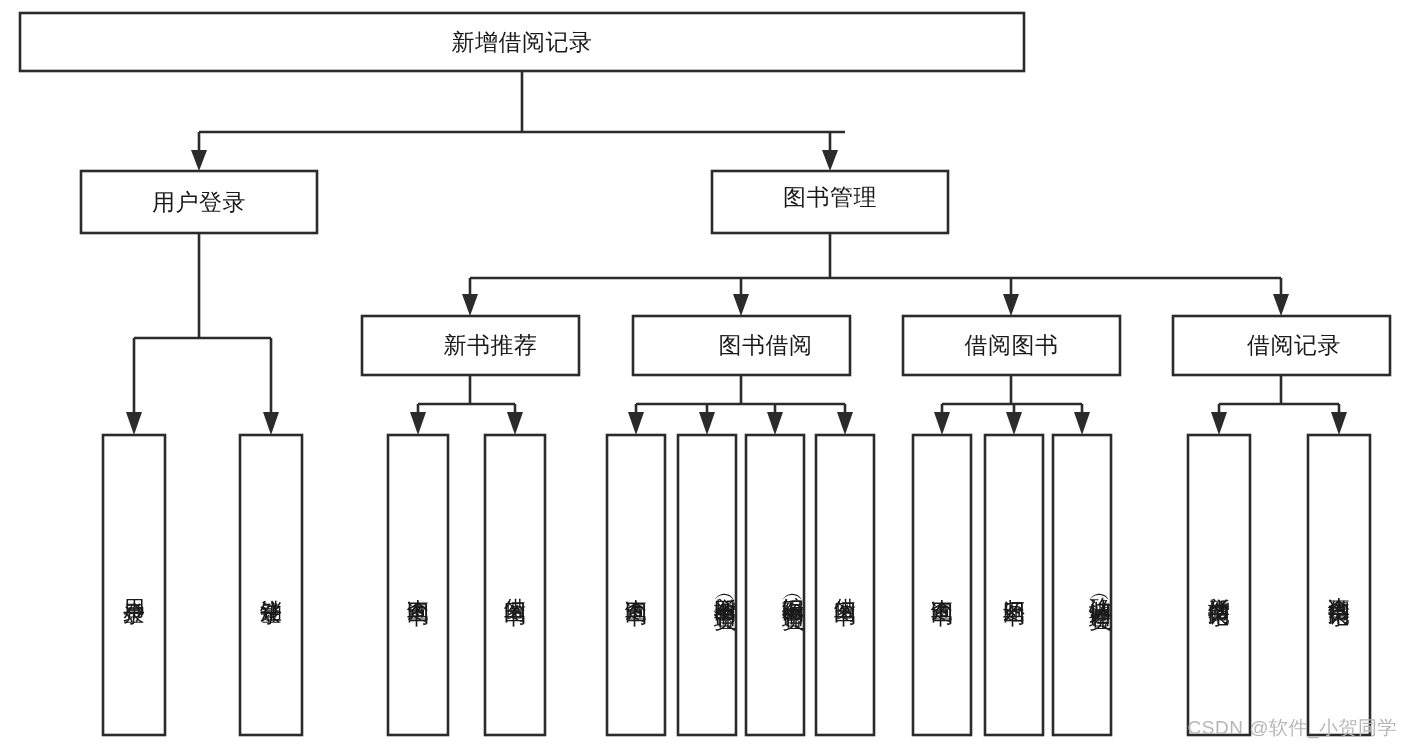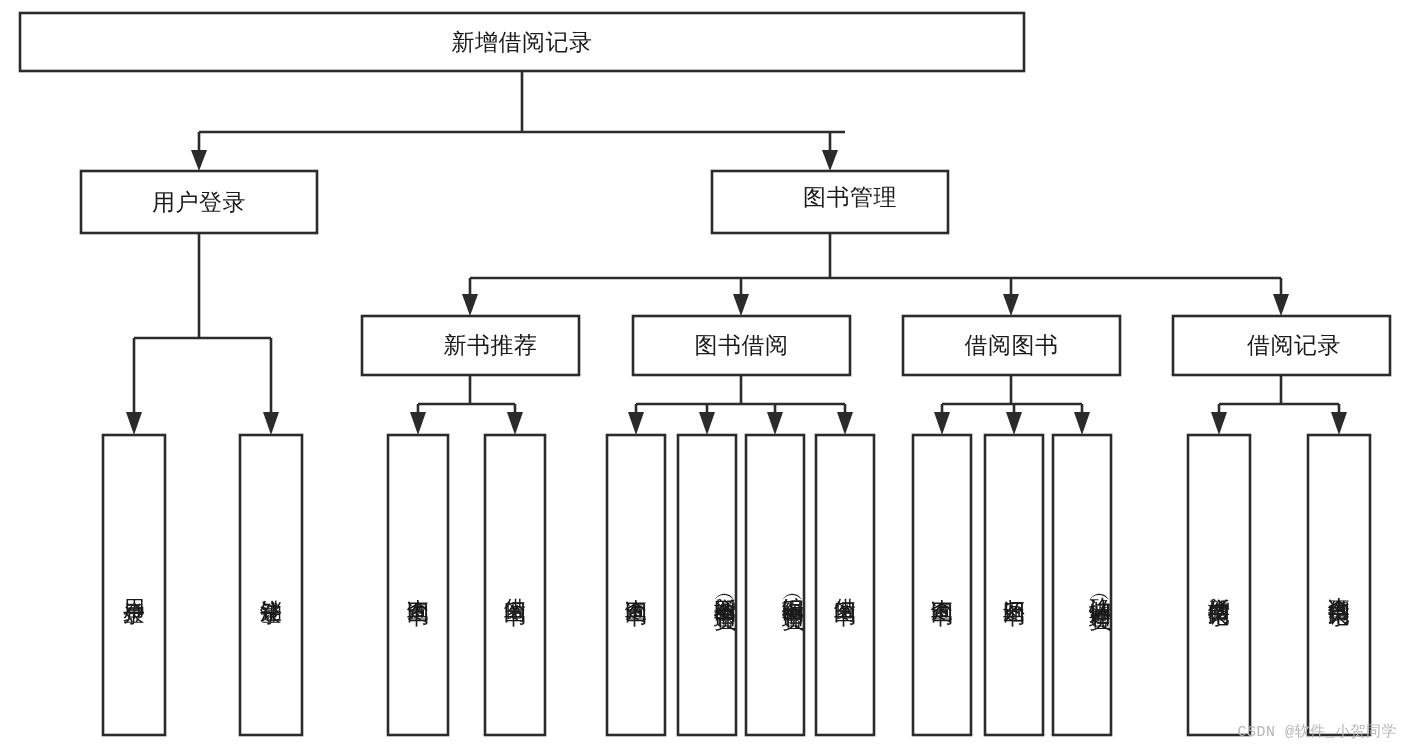--- a/index.html
+++ b/index.html
@@ -63,23 +63,23 @@
   }
   .node-hit {
     position: absolute;
     cursor: pointer;
     background: transparent;
   }
   .watermark {
     position: absolute;
     right: 8px;
     bottom: 6px;
-    font-size: 15px;
+    font-size: 19px;
     color: #b6b6b6;
-    font-family: Liberation Mono, monospace;
+    font-family: Liberation Sans, sans-serif;
     letter-spacing: 0.5px;
     user-select: none;
   }
 </style>
 </head>
 <body>
 
 <div id="diagram-root">
 
   <svg class="diagram-canvas" viewBox="0 0 1405 747">
@@ -169,24 +169,24 @@
     <path class="connector" d="M1219,404 L1219,414"></path>
     <polygon class="arrow-head" points="1211,412 1227,412 1219,435"></polygon>
     <path class="connector" d="M1339,404 L1339,414"></path>
     <polygon class="arrow-head" points="1331,412 1347,412 1339,435"></polygon>
 
   </svg>
 
   <div class="node-label horizontal" style="left:20px; top:13px; width:1004px; height:58px;">新增借阅记录</div>
 
   <div class="node-label horizontal" style="left:81px; top:171px; width:236px; height:62px;">用户登录</div>
-  <div class="node-label horizontal" style="left:712px; top:171px; width:236px; height:52px;margin-left:20px;">图书管理</div>
+  <div class="node-label horizontal" style="left:712px; top:171px; width:236px; height:52px;">图书管理</div>
 
   <div class="node-label horizontal" style="left:362px; top:316px; width:257px; height:59px;border-radius:28px;">新书推荐</div>
-  <div class="node-label horizontal" style="left:633px; top:316px; width:217px; height:59px;">图书借阅</div>
+  <div class="node-label horizontal" style="left:633px; top:316px; width:217px; height:59px;padding-left:24px;">图书借阅</div>
   <div class="node-label horizontal" style="left:903px; top:316px; width:217px; height:59px;">借阅图书</div>
   <div class="node-label horizontal" style="left:1173px; top:316px; width:242px; height:59px;">借阅记录</div>
 
   <div class="node-label vertical" style="left:103px; top:435px; width:62px; height:300px;">用户登录</div>
   <div class="node-label vertical" style="left:240px; top:435px; width:62px; height:300px;">注销登录</div>
 
   <div class="node-label vertical" style="left:388px; top:435px; width:60px; height:300px;">查询图书</div>
   <div class="node-label vertical" style="left:485px; top:435px; width:60px; height:300px;">借阅图书</div>
 
   <div class="node-label vertical" style="left:607px; top:435px; width:58px; height:300px;">查询图书</div>

